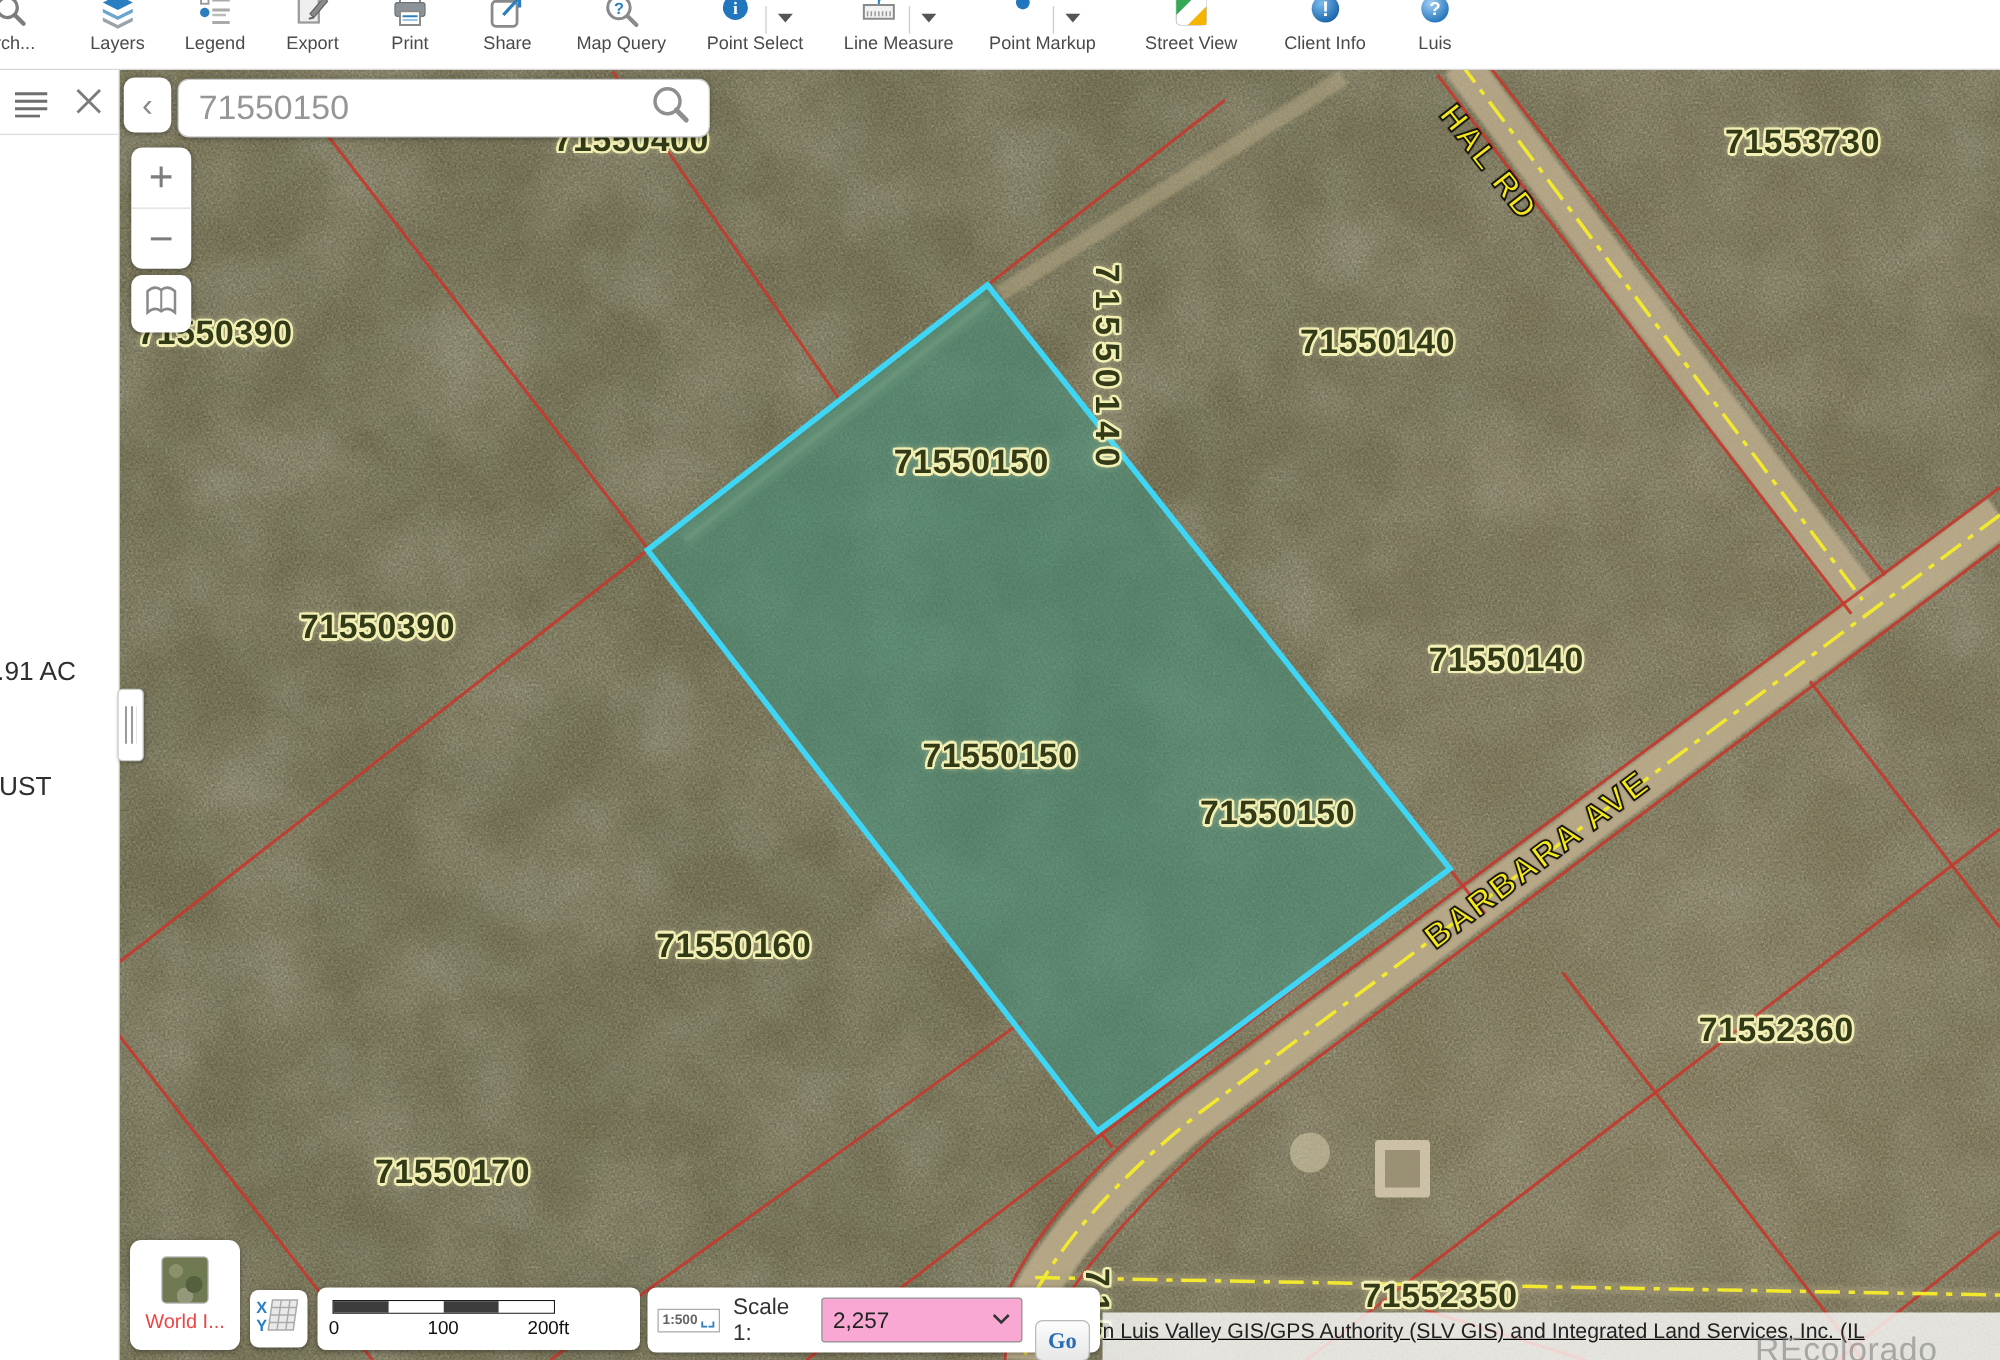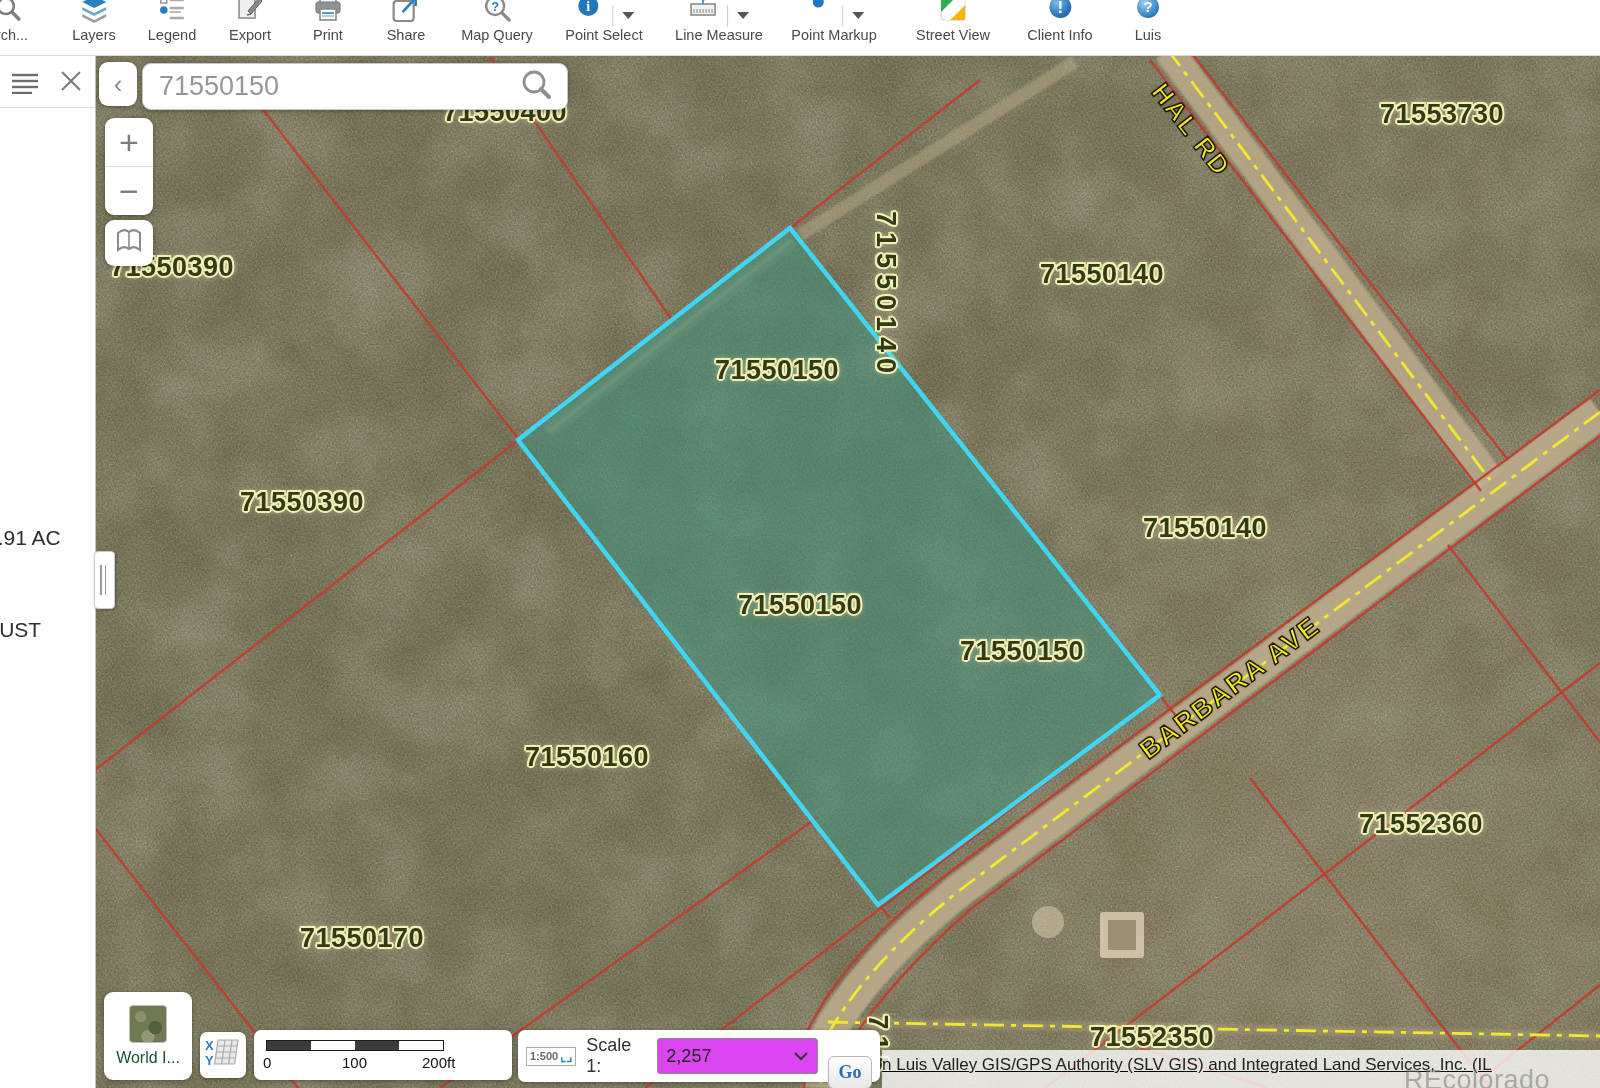--- a/index.html
+++ b/index.html
@@ -34,32 +34,32 @@
   .zbtn{flex:1;display:flex;align-items:center;justify-content:center;font-size:34px;color:#7d7d7d;cursor:pointer;}
   #zoomctl .zbtn:first-child{border-bottom:1px solid #ddd;}
   #bookbtn{left:105px;top:220px;width:48px;height:46px;display:flex;align-items:center;justify-content:center;cursor:pointer;}
   #world-card{left:104px;top:992px;width:88px;height:88px;display:flex;flex-direction:column;
     align-items:center;justify-content:center;gap:6px;cursor:pointer;}
   #world-thumb{width:36px;height:36px;border:1px solid #bbb;border-radius:4px;
     background:#6f7a52;
     background-image:radial-gradient(circle at 30% 30%,#8a916b 0 15%,transparent 16%),
       radial-gradient(circle at 70% 60%,#55603f 0 20%,transparent 21%),
       radial-gradient(circle at 50% 85%,#93987a 0 18%,transparent 19%);}
-  #world-label{font-size:16px;color:#14532d;}
+  #world-label{font-size:16px;color:#ef4444;}
   #xy-btn{left:200px;top:1032px;width:46px;height:46px;display:flex;align-items:center;justify-content:center;cursor:pointer;border-radius:7px;}
   #scalebar-card{left:254px;top:1030px;width:258px;height:50px;border-radius:7px;}
   #scalebar{position:absolute;left:12px;top:10px;width:176px;height:9px;border:1px solid #1a1a1a;display:flex;}
   #scalebar div{flex:1;}
   .sb-d{background:#3c3c3c;} .sb-w{background:#fff;}
   .sb-tick{position:absolute;top:24px;font-size:15px;color:#111;}
   #scale-card{left:518px;top:1030px;width:362px;height:52px;border-radius:7px;display:flex;align-items:center;gap:10px;padding:14px 8px;box-sizing:border-box;}
   #ratio-badge{font-size:11px;font-weight:bold;color:#666;border:1px solid #aaa;padding:1px 3px;display:flex;align-items:center;gap:2px;}
   #ratio-badge .ibeam{color:#2b7fc0;font-size:13px;font-weight:bold;}
   #scale-prefix{font-size:18px;color:#333;}
-  #scale-select{width:152px;height:34px;border:1px solid #8f8f8f;border-radius:3px;background:#d946ef;
+  #scale-select{width:152px;height:34px;border:1px solid #8f8f8f;border-radius:3px;background:#f9a8d4;
     display:flex;align-items:center;justify-content:space-between;padding:0 8px;cursor:pointer;}
   #scale-select .val{font-size:18px;color:#222;}
   #go-btn{width:46px;height:33px;border:1px solid #b9b9b9;border-radius:6px;
     background:linear-gradient(#fdfdfd,#e7e7e7);color:#2a6db5;font-weight:bold;font-size:18px;
     font-family:Liberation Serif, serif;cursor:pointer;margin-top:32px;}
   
   #attribution{position:absolute;left:882px;top:1050px;width:744px;height:38px;
     background:rgba(255,255,255,.78);z-index:24;overflow:hidden;text-decoration:underline;}
   #attribution .attr-text{font-size:17px;color:#222;white-space:nowrap;display:block;margin-top:5px;}
   #watermark{position:absolute;left:1404px;top:1037px;font-size:27px;color:rgba(118,118,118,.55);

